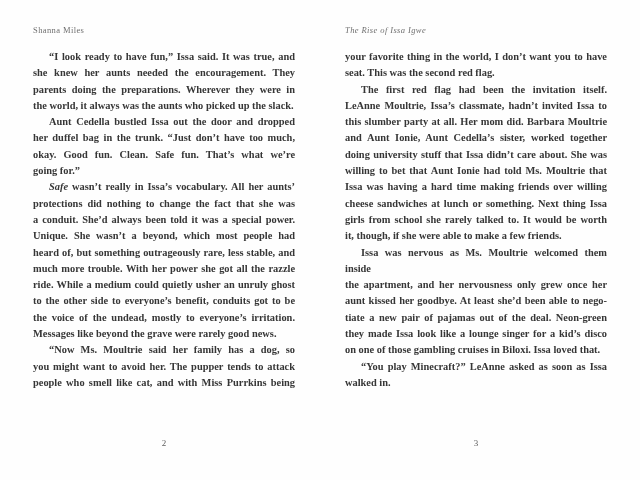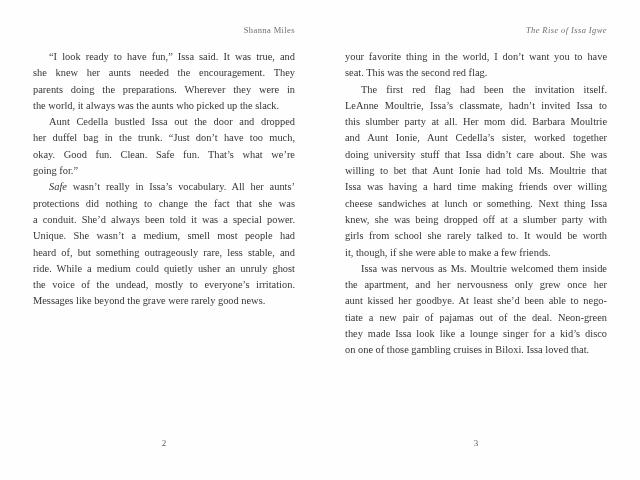--- a/index.html
+++ b/index.html
@@ -21,35 +21,36 @@
     width: 262px;
     height: 480px;
   }
   .page-left  { left: 33px; }
   .page-right { left: 345px; }
   .running-header {
     position: absolute;
     top: 25px;
     left: 0;
     width: 100%;
-    text-align: right;
+    text-align: left;
     font-size: 8.5px;
     letter-spacing: 0.4px;
     color: #6f6f6f;
   }
   .running-header.title { font-style: italic; }
   .page-text {
     position: absolute;
     top: 49px;
     left: 0;
     width: 100%;
     overflow: hidden;
     color: #363636;
     font-size: 10.4px;
     line-height: 16.3px;
+    font-weight: bold;
   }
   .line {
     text-align: justify;
     text-align-last: justify;
     -moz-text-align-last: justify;
     white-space: normal;
   }
   .line.last { text-align-last: left; -moz-text-align-last: left; }
   .line.ind  { text-indent: 16px; }
   .it { font-style: italic; }
@@ -80,25 +81,32 @@
         <div class="para">
           <div class="line ind">Aunt Cedella bustled Issa out the door and dropped</div>
           <div class="line">her duffel bag in the trunk. “Just don’t have too much,</div>
           <div class="line">okay. Good fun. Clean. Safe fun. That’s what we’re</div>
           <div class="line last">going for.”</div>
         </div>
         <div class="para">
           <div class="line ind"><span class="it">Safe</span><span> wasn’t really in Issa’s vocabulary. All her aunts’</span></div>
           <div class="line">protections did nothing to change the fact that she was</div>
           <div class="line">a conduit. She’d always been told it was a special power.</div>
-          <div class="line">Unique. She wasn’t a medium, smell most people had</div>
+          <div class="line">Unique. She wasn’t a beyond, which most people had</div>
           <div class="line">heard of, but something outrageously rare, less stable, and</div>
+          <div class="line">much more trouble. With her power she got all the razzle</div>
           <div class="line">ride. While a medium could quietly usher an unruly ghost</div>
+          <div class="line">to the other side to everyone’s benefit, conduits got to be</div>
           <div class="line">the voice of the undead, mostly to everyone’s irritation.</div>
           <div class="line last">Messages like beyond the grave were rarely good news.</div>
+        </div>
+        <div class="para">
+          <div class="line ind">“Now Ms. Moultrie said her family has a dog, so</div>
+          <div class="line">you might want to avoid her. The pupper tends to attack</div>
+          <div class="line">people who smell like cat, and with Miss Purrkins being</div>
         </div>
       </div>
     <div class="page-number">2</div>
   </div>
 
   <div class="page page-right">
     <div class="running-header title">The Rise of Issa Igwe</div>
     <div class="page-text">
         <div class="para">
           <div class="line">your favorite thing in the world, I don’t want you to have</div>
@@ -106,29 +114,32 @@
         </div>
         <div class="para">
           <div class="line ind">The first red flag had been the invitation itself.</div>
           <div class="line">LeAnne Moultrie, Issa’s classmate, hadn’t invited Issa to</div>
           <div class="line">this slumber party at all. Her mom did. Barbara Moultrie</div>
           <div class="line">and Aunt Ionie, Aunt Cedella’s sister, worked together</div>
           <div class="line">doing university stuff that Issa didn’t care about. She was</div>
           <div class="line">willing to bet that Aunt Ionie had told Ms. Moultrie that</div>
           <div class="line">Issa was having a hard time making friends over willing</div>
           <div class="line">cheese sandwiches at lunch or something. Next thing Issa</div>
-          <div class="line">knew, she was being dropped off at a slumber party with</div>
           <div class="line">girls from school she rarely talked to. It would be worth</div>
           <div class="line last">it, though, if she were able to make a few friends.</div>
         </div>
         <div class="para">
           <div class="line ind">Issa was nervous as Ms. Moultrie welcomed them inside</div>
           <div class="line">the apartment, and her nervousness only grew once her</div>
           <div class="line">aunt kissed her goodbye. At least she’d been able to nego-</div>
           <div class="line">tiate a new pair of pajamas out of the deal. Neon-green</div>
           <div class="line">they made Issa look like a lounge singer for a kid’s disco</div>
           <div class="line last">on one of those gambling cruises in Biloxi. Issa loved that.</div>
         </div>
+        <div class="para">
+          <div class="line ind">“You play Minecraft?” LeAnne asked as soon as Issa</div>
+          <div class="line last">walked in.</div>
+        </div>
       </div>
     <div class="page-number">3</div>
   </div>
 
 </div>
 
 </body></html>

